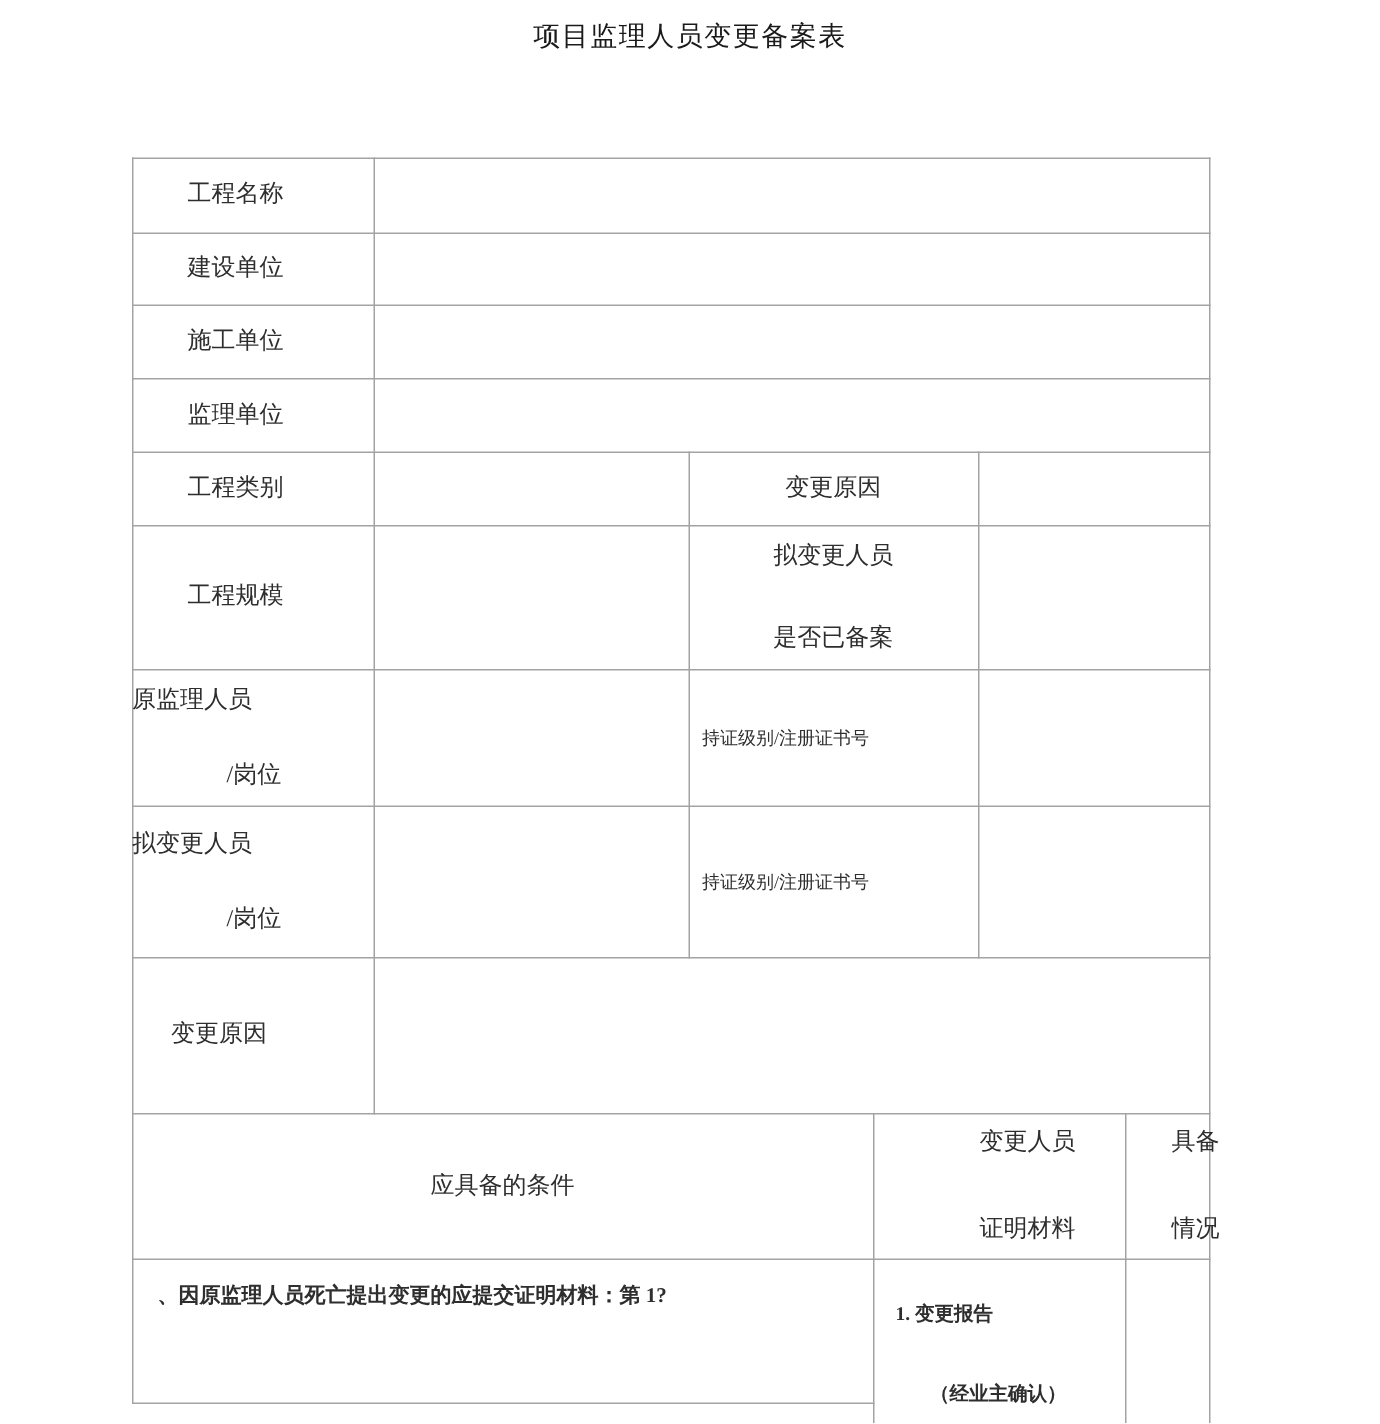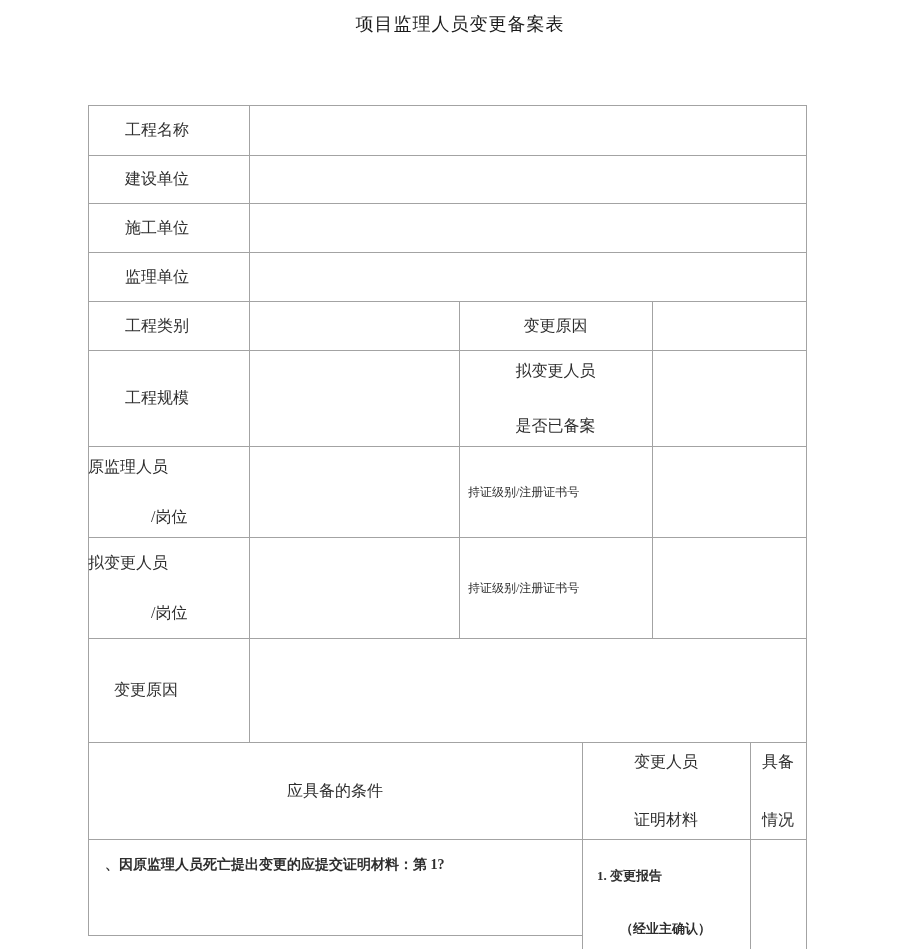--- a/index.html
+++ b/index.html
@@ -19,21 +19,21 @@
     position:absolute;box-sizing:border-box;display:flex;flex-direction:column;
     justify-content:center;font-size:16px;line-height:22px;
   }
   .cell.single{flex-direction:row;align-items:center;justify-content:flex-start;}
   .center{align-items:center;text-align:center;}
   .small{font-size:12px;}
   .bold{font-weight:bold;}
   .field{position:absolute;}
   .lh50{line-height:50px;}
   .lh55{line-height:55px;}
-  .lh58{line-height:58px;}
+  .lh58{line-height:58px;margin-left:19px;}
   .lh53{line-height:53px;}
   .pl9{padding-left:9px;}
   .pl15{padding-left:15px;}
   .pl17{padding-left:17px;}
   .pl26{padding-left:26px;}
   .pl28{}
   .pl37{padding-left:37px;}
   .pl38{padding-left:38px;}
   .pl63{padding-left:63px;}
   .topalign{justify-content:flex-start;}

